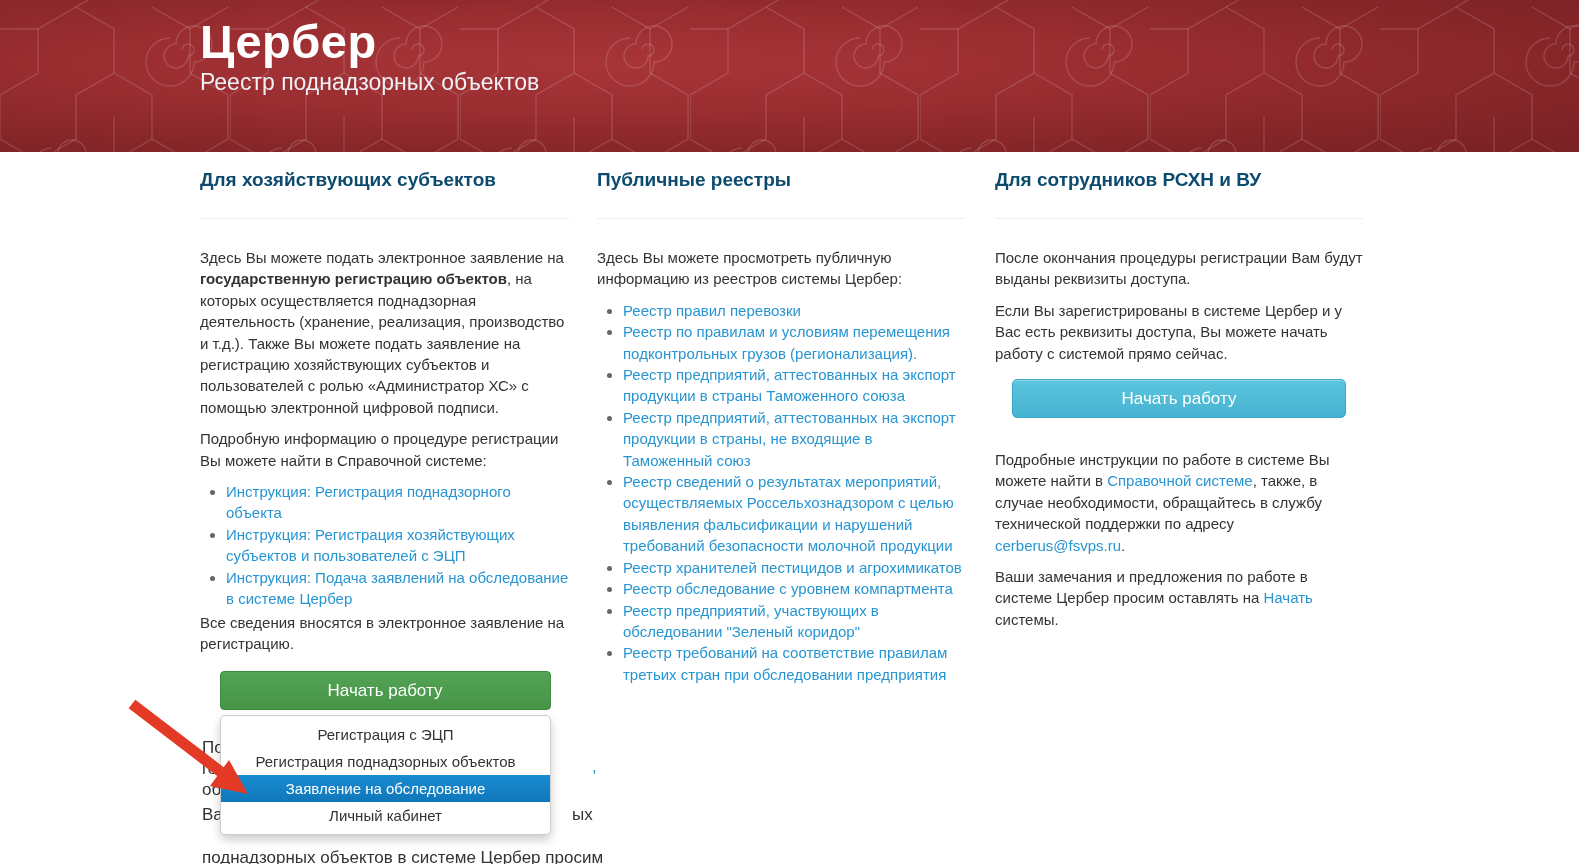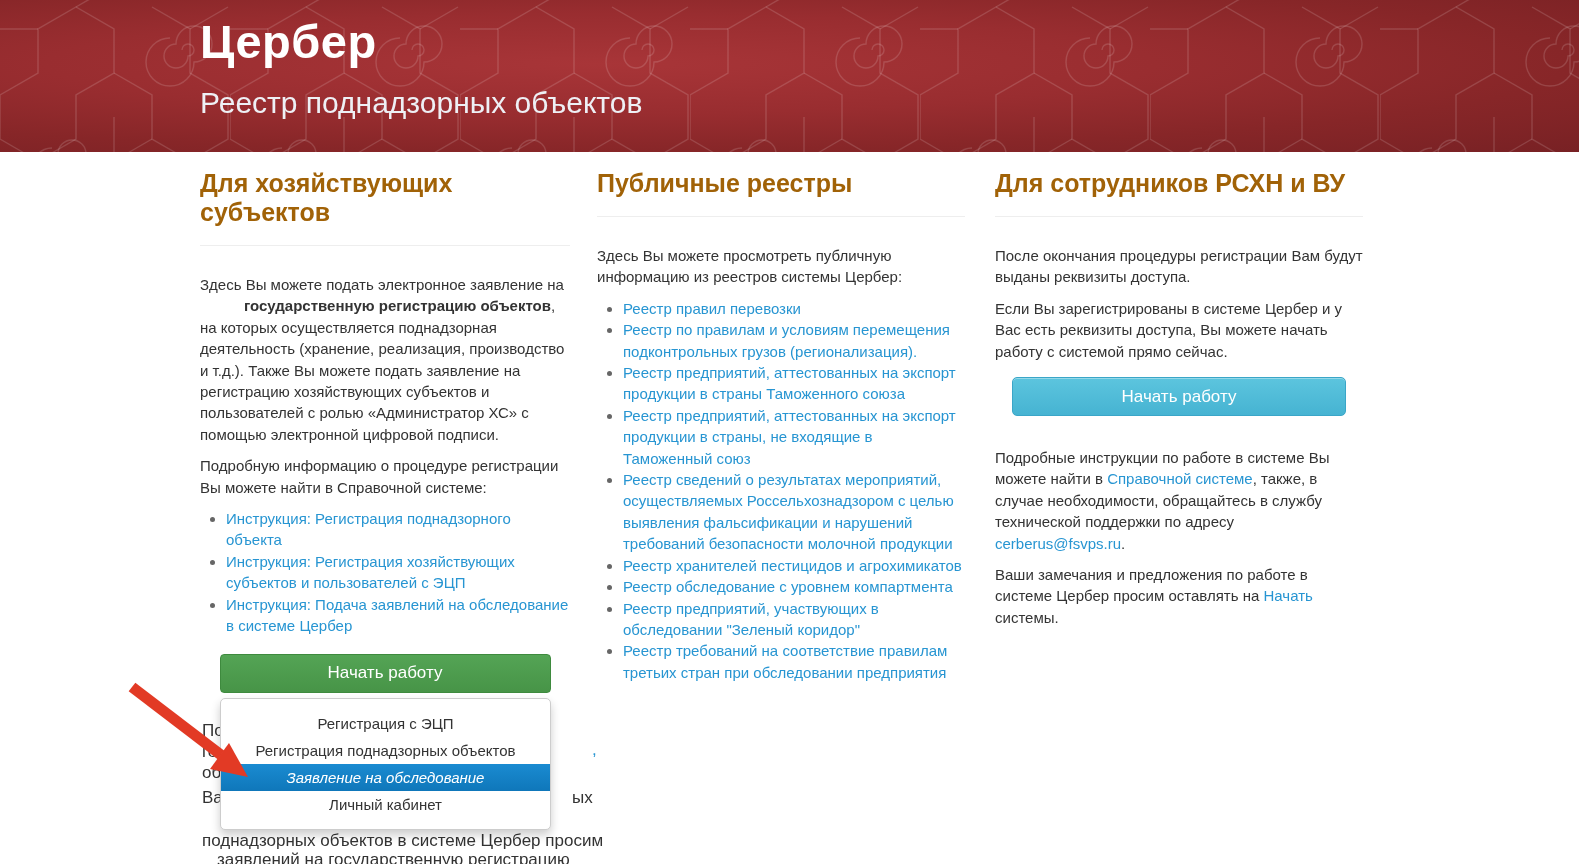--- a/index.html
+++ b/index.html
@@ -8,35 +8,35 @@
 
   
   .hero {
     position: relative; width: 100%; height: 152px;
     background: radial-gradient(ellipse at 38% 42%, #a83538 0%, #992d30 40%, #872628 70%, #782124 100%);
     overflow: hidden;
   }
   .hero svg.pattern { position: absolute; inset: 0; display: block; }
   .hero-text { position: absolute; left: 200px; top: 14px; z-index: 2; }
   .hero-title { color: #fff; font-size: 47px; font-weight: bold; letter-spacing: 0.5px; }
-  .hero-subtitle { color: #eef0f5; font-size: 30px; font-weight: normal; margin-top: 17px; }
+  .hero-subtitle { color: #eef0f5; font-size: 23px; font-weight: normal; }
 
   
   .main { display: flex; margin-left: 200px; padding-top: 17px; }
   .col { flex: 0 0 auto; }
   .col1 { width: 370px; }
   .col2 { width: 368px; margin-left: 27px; }
   .col3 { width: 368px; margin-left: 30px; }
 
-  h3.col-heading { font-size: 25px; font-weight: bold; color: #a16207; margin: 0 0 18px; }
+  h3.col-heading { font-size: 19px; font-weight: bold; color: #0c4a6e; margin: 0 0 27px; }
   .col hr { border: none; border-top: 1px solid #eee; margin: 0 0 28px; }
 
   p, li { font-size: 15px; line-height: 21.4px; }
   p { margin: 0 0 10px; }
-  b { font-weight: bold; margin-left: 44px; }
+  b { font-weight: bold; }
   a { color: #2795d2; text-decoration: none; cursor: pointer; }
   ul.link-list { margin: 9px 0 2px; padding-left: 26px; color: #666; }
   ul.link-list li { margin: 0; }
 
   
   .btn-green {
     display: block; width: 331px; height: 39px; margin: 17px auto 0;
     background: linear-gradient(#54a455, #479447);
     border: 1px solid #3e8a3e; border-radius: 4px;
     color: #fff; font-size: 17px; font-family: "Liberation Sans", sans-serif;
@@ -53,28 +53,28 @@
 
   
   .occluded { position: relative; height: 210px; }
   .frag { position: absolute; font-size: 17px; line-height: 21.4px; white-space: nowrap; }
   .frag-comma { color: #2795d2; }
 
   .dropdown-menu {
     position: absolute; left: 20px; top: 5px; width: 331px; z-index: 10;
     background: #fff; border: 1px solid #cdcdcd; border-radius: 5px;
     box-shadow: 0 5px 10px rgba(0,0,0,0.2);
-    padding: 11px 0; list-style: none; margin: 0;
+    padding: 5px 0; list-style: none; margin: 0;
   }
   .dropdown-menu li {
     display: block; height: 27px; line-height: 27px; text-align: center;
     font-size: 15px; color: #333; cursor: pointer; white-space: nowrap;
   }
   .dropdown-menu li.active {
-    background: linear-gradient(#1a8bd1, #0f77ba); color: #fff; font-style: italic;
+    background: linear-gradient(#1a8bd1, #0f77ba); color: #fff;
   }
 
   .arrow-wrap { position: absolute; left: -75px; top: -11px; width: 133px; height: 105px; z-index: 20; pointer-events: none; }
 </style>
 </head>
 <body>
 
 <div class="hero">
   <svg class="pattern" width="1579" height="160">
     <defs>
@@ -101,20 +101,21 @@
   <div class="col col1">
     <h3 class="col-heading">Для хозяйствующих субъектов</h3>
     <hr>
     <p><span>Здесь Вы можете подать электронное заявление на </span><b>государственную регистрацию объектов</b><span>, на которых осуществляется поднадзорная деятельность (хранение, реализация, производство и т.д.). Также Вы можете подать заявление на регистрацию хозяйствующих субъектов и пользователей с ролью «Администратор ХС» с помощью электронной цифровой подписи.</span></p>
     <p>Подробную информацию о процедуре регистрации Вы можете найти в Справочной системе:</p>
     <ul class="link-list">
         <li><a>Инструкция: Регистрация поднадзорного объекта</a></li>
         <li><a>Инструкция: Регистрация хозяйствующих субъектов и пользователей с ЭЦП</a></li>
         <li><a>Инструкция: Подача заявлений на обследование в системе Цербер</a></li>
       </ul>
+    <p>Все сведения вносятся в электронное заявление на регистрацию.</p>
 
     <button class="btn-green">Начать работу</button>
 
     <div class="occluded">
       <span class="frag" style="left:2px;  top:27px;">По</span>
       <span class="frag" style="left:2px;  top:48px;">гос</span>
       <span class="frag" style="left:2px;  top:69px;">об</span>
       <span class="frag" style="left:2px;  top:94px;">Ва</span>
       <span class="frag frag-comma" style="left:392px; top:46px;">,</span>
       <span class="frag" style="left:372px; top:94px;">ых</span>

